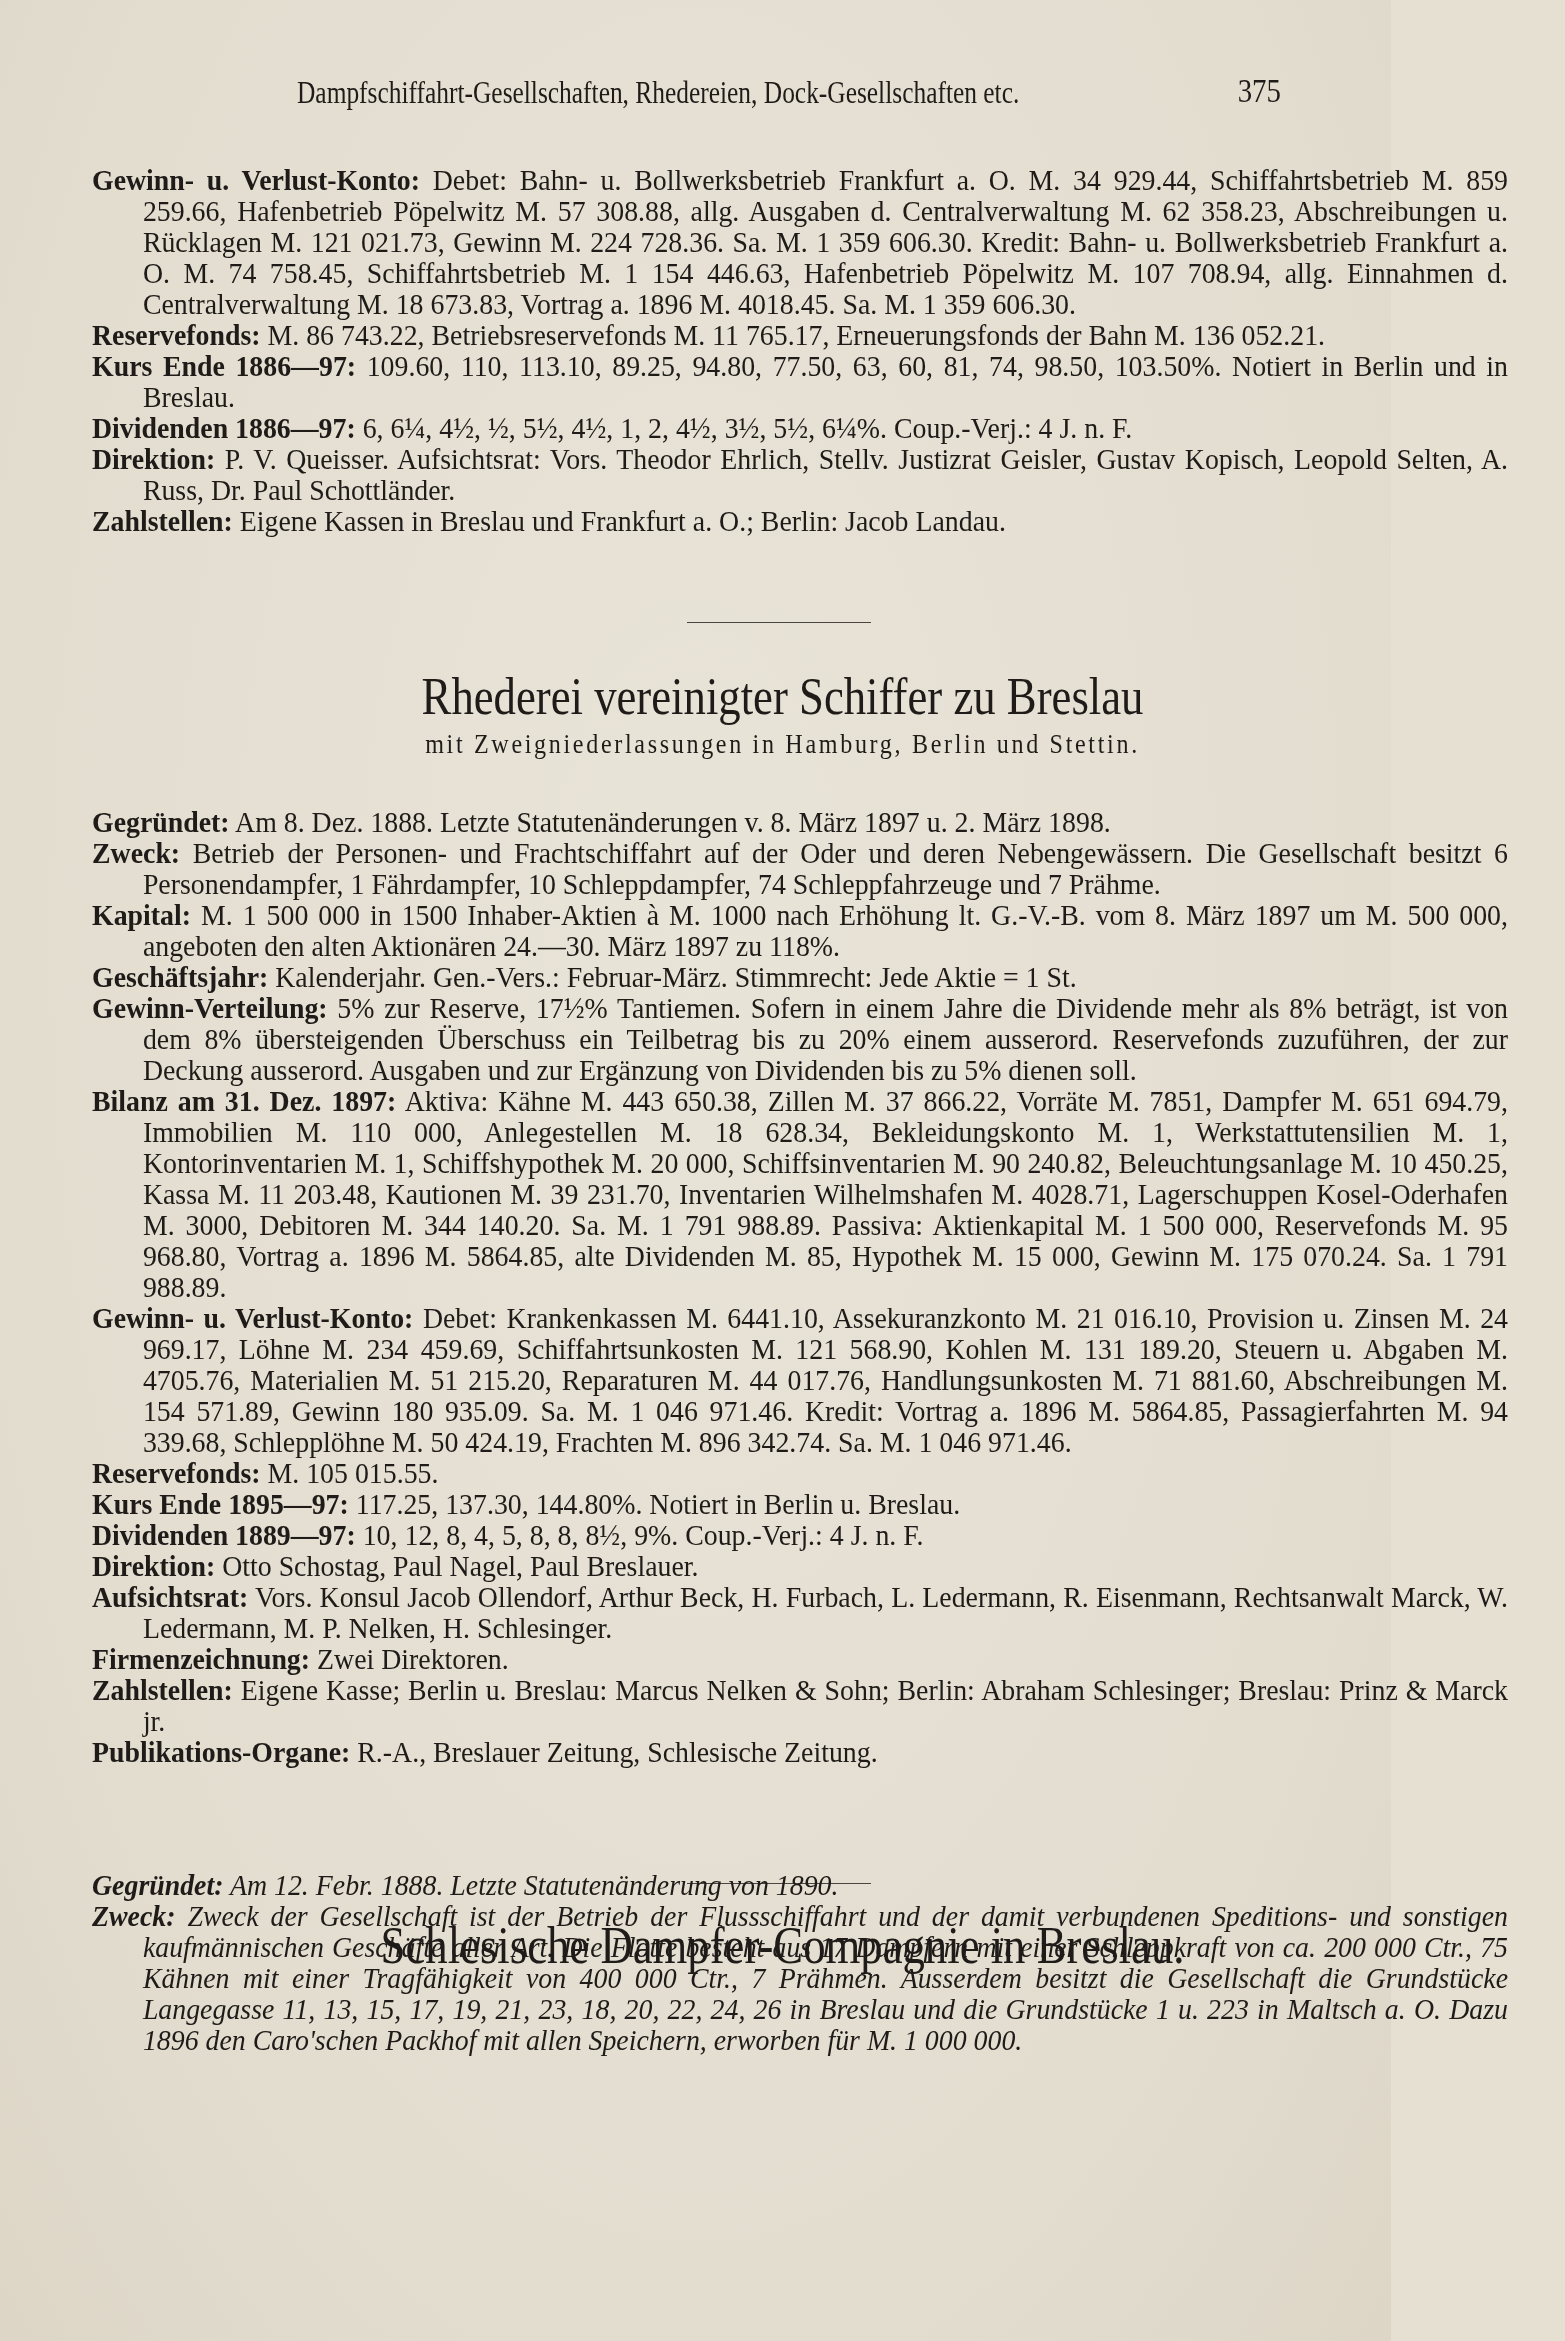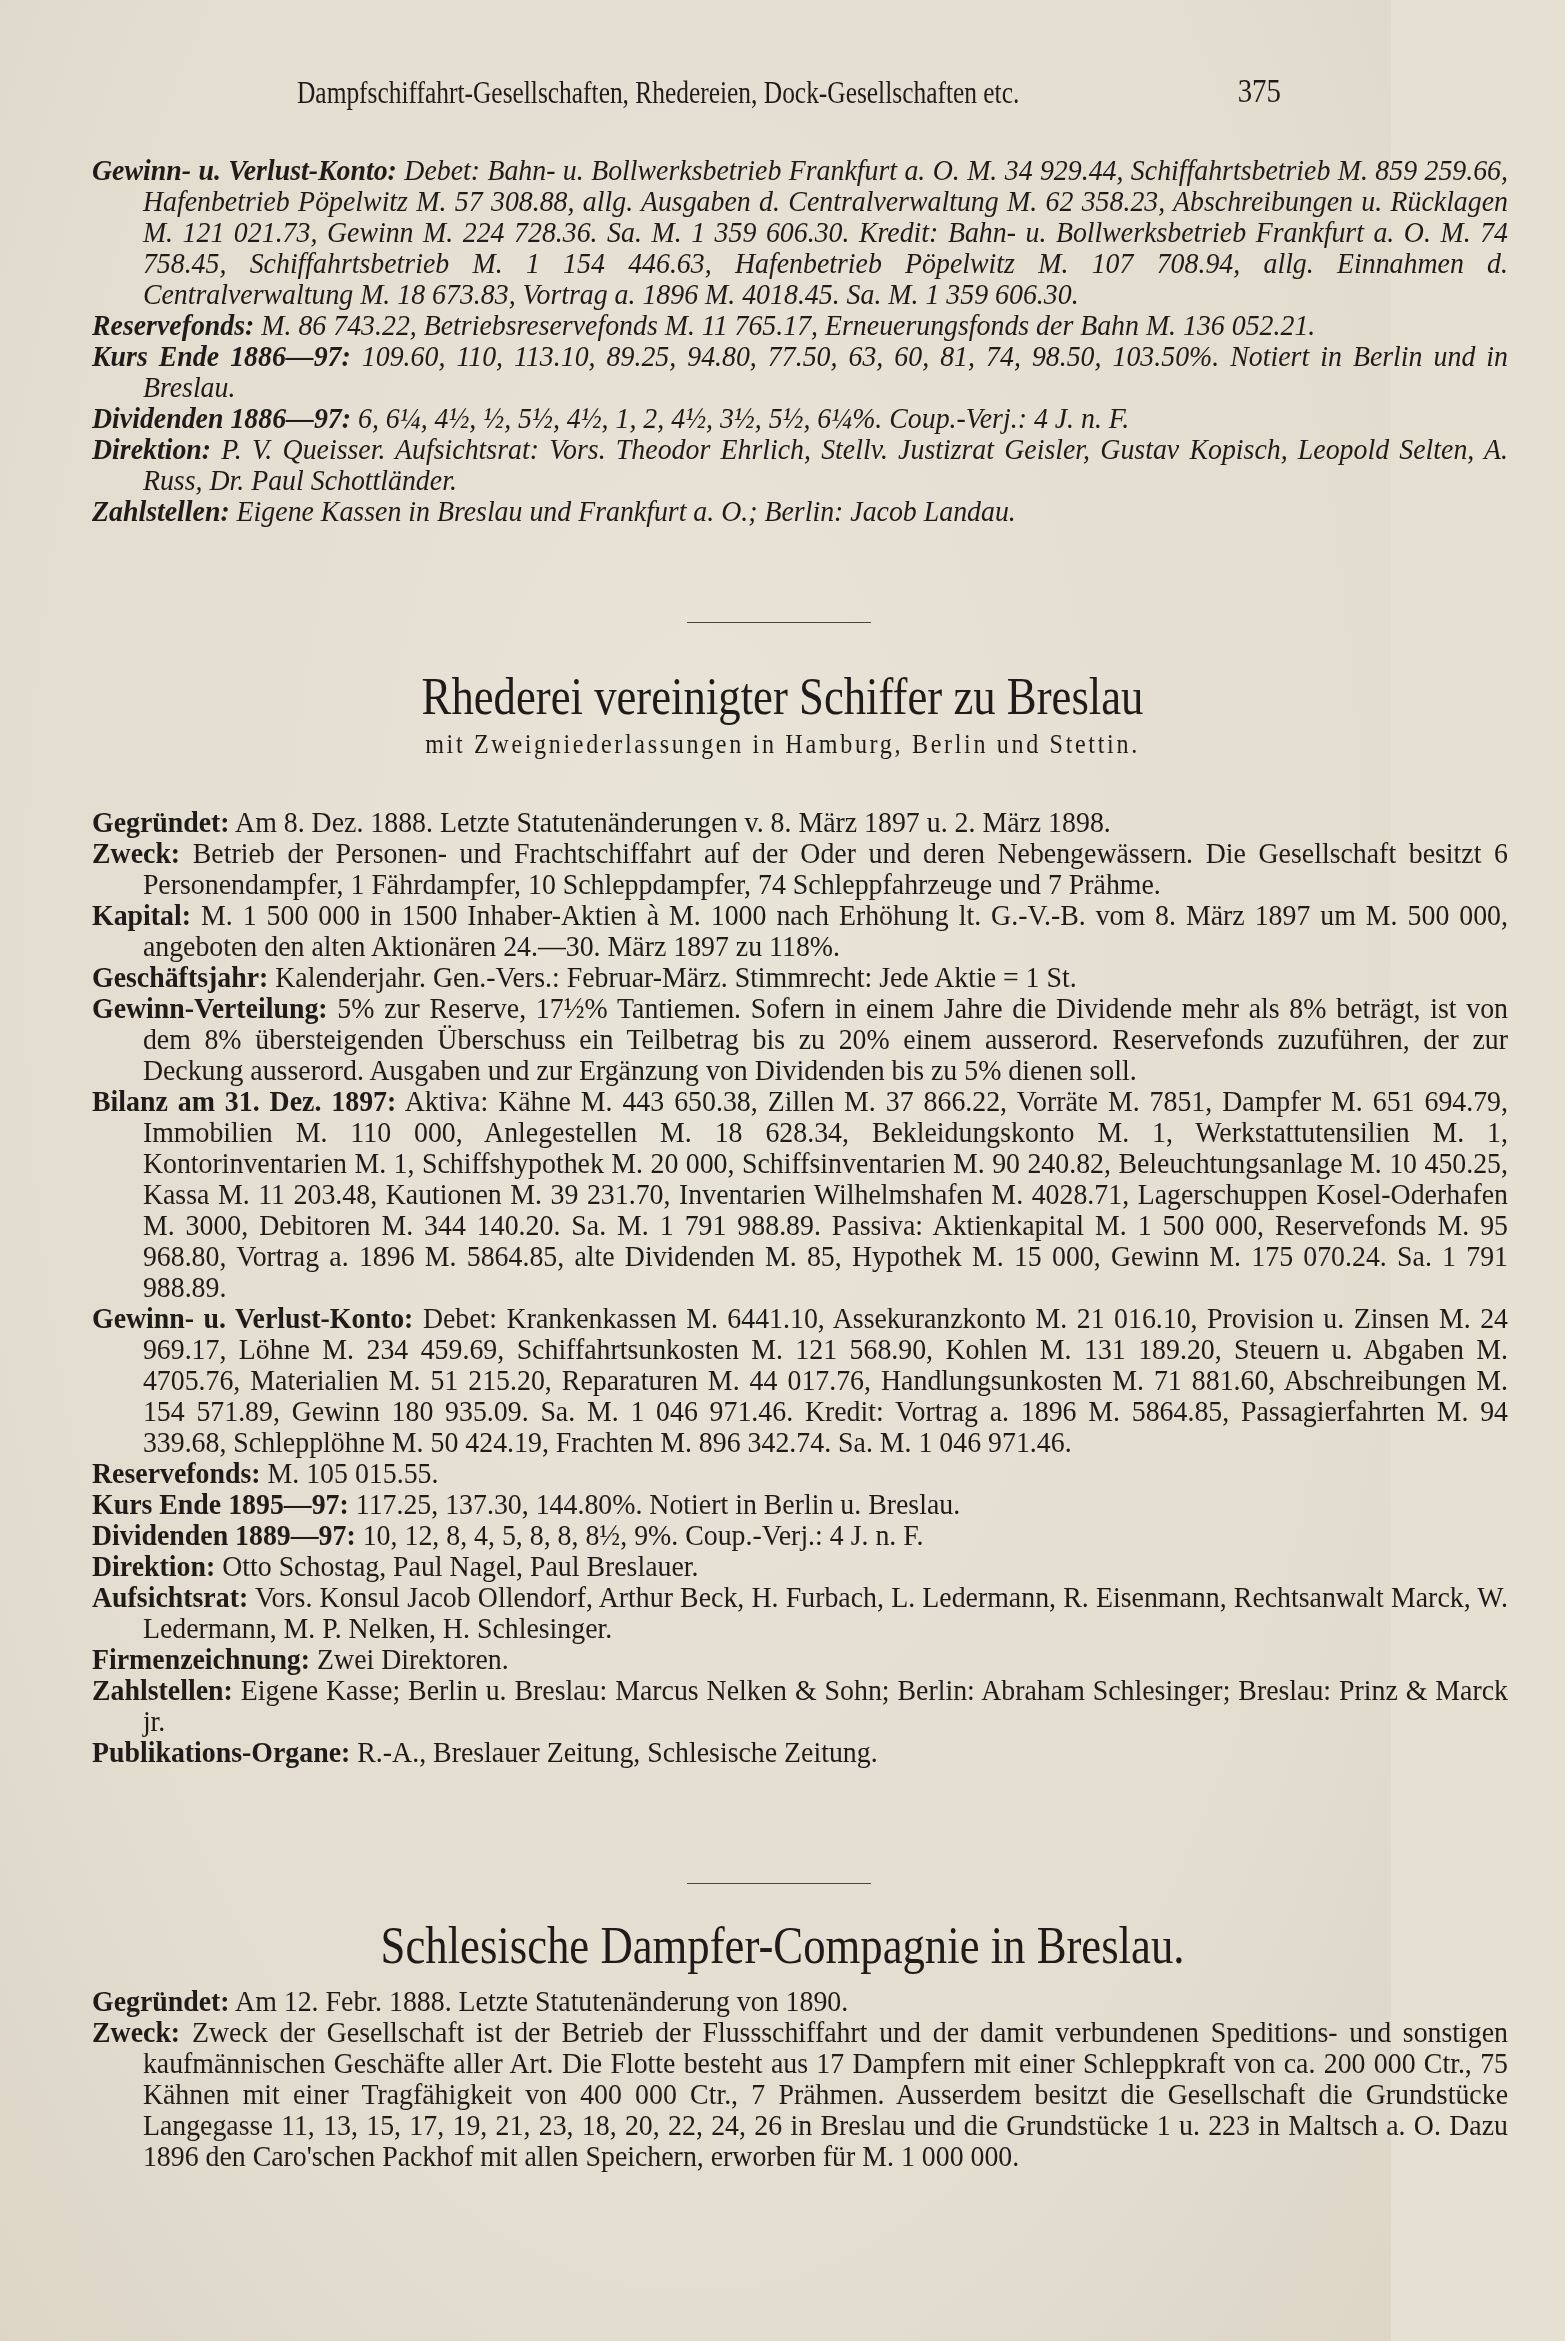--- a/index.html
+++ b/index.html
@@ -61,21 +61,21 @@
   }
 </style>
 </head>
 <body>
 
 <div class="page">
 
   <div class="header">Dampfschiffahrt-Gesellschaften, Rhedereien, Dock-Gesellschaften etc.</div>
   <div class="page-num">375</div>
 
-  <div class="col" style="top:155px;font-style:italic;">
+  <div class="col" style="top:165px;">
     <p class="entry"><span class="k">Gewinn- u. Verlust-Konto:</span><span> Debet: Bahn- u. Bollwerksbetrieb Frankfurt a. O. M. 34 929.44, Schiffahrtsbetrieb M. 859 259.66, Hafenbetrieb Pöpelwitz M. 57 308.88, allg. Ausgaben d. Centralverwaltung M. 62 358.23, Abschreibungen u. Rücklagen M. 121 021.73, Gewinn M. 224 728.36. Sa. M. 1 359 606.30. Kredit: Bahn- u. Bollwerksbetrieb Frankfurt a. O. M. 74 758.45, Schiffahrtsbetrieb M. 1 154 446.63, Hafenbetrieb Pöpelwitz M. 107 708.94, allg. Einnahmen d. Centralverwaltung M. 18 673.83, Vortrag a. 1896 M. 4018.45. Sa. M. 1 359 606.30.</span></p>
     <p class="entry"><span class="k">Reservefonds:</span><span> M. 86 743.22, Betriebsreservefonds M. 11 765.17, Erneuerungsfonds der Bahn M. 136 052.21.</span></p>
     <p class="entry"><span class="k">Kurs Ende 1886—97:</span><span> 109.60, 110, 113.10, 89.25, 94.80, 77.50, 63, 60, 81, 74, 98.50, 103.50%. Notiert in Berlin und in Breslau.</span></p>
     <p class="entry"><span class="k">Dividenden 1886—97:</span><span> 6, 6¼, 4½, ½, 5½, 4½, 1, 2, 4½, 3½, 5½, 6¼%. Coup.-Verj.: 4 J. n. F.</span></p>
     <p class="entry"><span class="k">Direktion:</span><span> P. V. Queisser.  Aufsichtsrat: Vors. Theodor Ehrlich, Stellv. Justizrat Geisler, Gustav Kopisch, Leopold Selten, A. Russ, Dr. Paul Schottländer.</span></p>
     <p class="entry"><span class="k">Zahlstellen:</span><span> Eigene Kassen in Breslau und Frankfurt a. O.; Berlin: Jacob Landau.</span></p>
   </div>
 
   <div class="rule" style="top:622px;"></div>
 
@@ -97,19 +97,19 @@
     <p class="entry"><span class="k">Aufsichtsrat:</span><span> Vors. Konsul Jacob Ollendorf, Arthur Beck, H. Furbach, L. Ledermann, R. Eisenmann, Rechtsanwalt Marck, W. Ledermann, M. P. Nelken, H. Schlesinger.</span></p>
     <p class="entry"><span class="k">Firmenzeichnung:</span><span> Zwei Direktoren.</span></p>
     <p class="entry"><span class="k">Zahlstellen:</span><span> Eigene Kasse; Berlin u. Breslau: Marcus Nelken &amp; Sohn; Berlin: Abraham Schlesinger; Breslau: Prinz &amp; Marck jr.</span></p>
     <p class="entry"><span class="k">Publikations-Organe:</span><span> R.-A., Breslauer Zeitung, Schlesische Zeitung.</span></p>
   </div>
 
   <div class="rule" style="top:1883px;"></div>
 
   <div class="title" style="top:1916px;">Schlesische Dampfer-Compagnie in Breslau.</div>
 
-  <div class="col" style="top:1986px;">
+  <div class="col" style="top:1870px;font-style:italic;">
     <p class="entry"><span class="k">Gegründet:</span><span> Am 12. Febr. 1888. Letzte Statutenänderung von 1890.</span></p>
     <p class="entry"><span class="k">Zweck:</span><span> Zweck der Gesellschaft ist der Betrieb der Flussschiffahrt und der damit verbundenen Speditions- und sonstigen kaufmännischen Geschäfte aller Art. Die Flotte besteht aus 17 Dampfern mit einer Schleppkraft von ca. 200 000 Ctr., 75 Kähnen mit einer Tragfähigkeit von 400 000 Ctr., 7 Prähmen. Ausserdem besitzt die Gesellschaft die Grundstücke Langegasse 11, 13, 15, 17, 19, 21, 23, 18, 20, 22, 24, 26 in Breslau und die Grundstücke 1 u. 223 in Maltsch a. O. Dazu 1896 den Caro'schen Packhof mit allen Speichern, erworben für M. 1 000 000.</span></p>
   </div>
 
 </div>
 
 
 </body></html>

